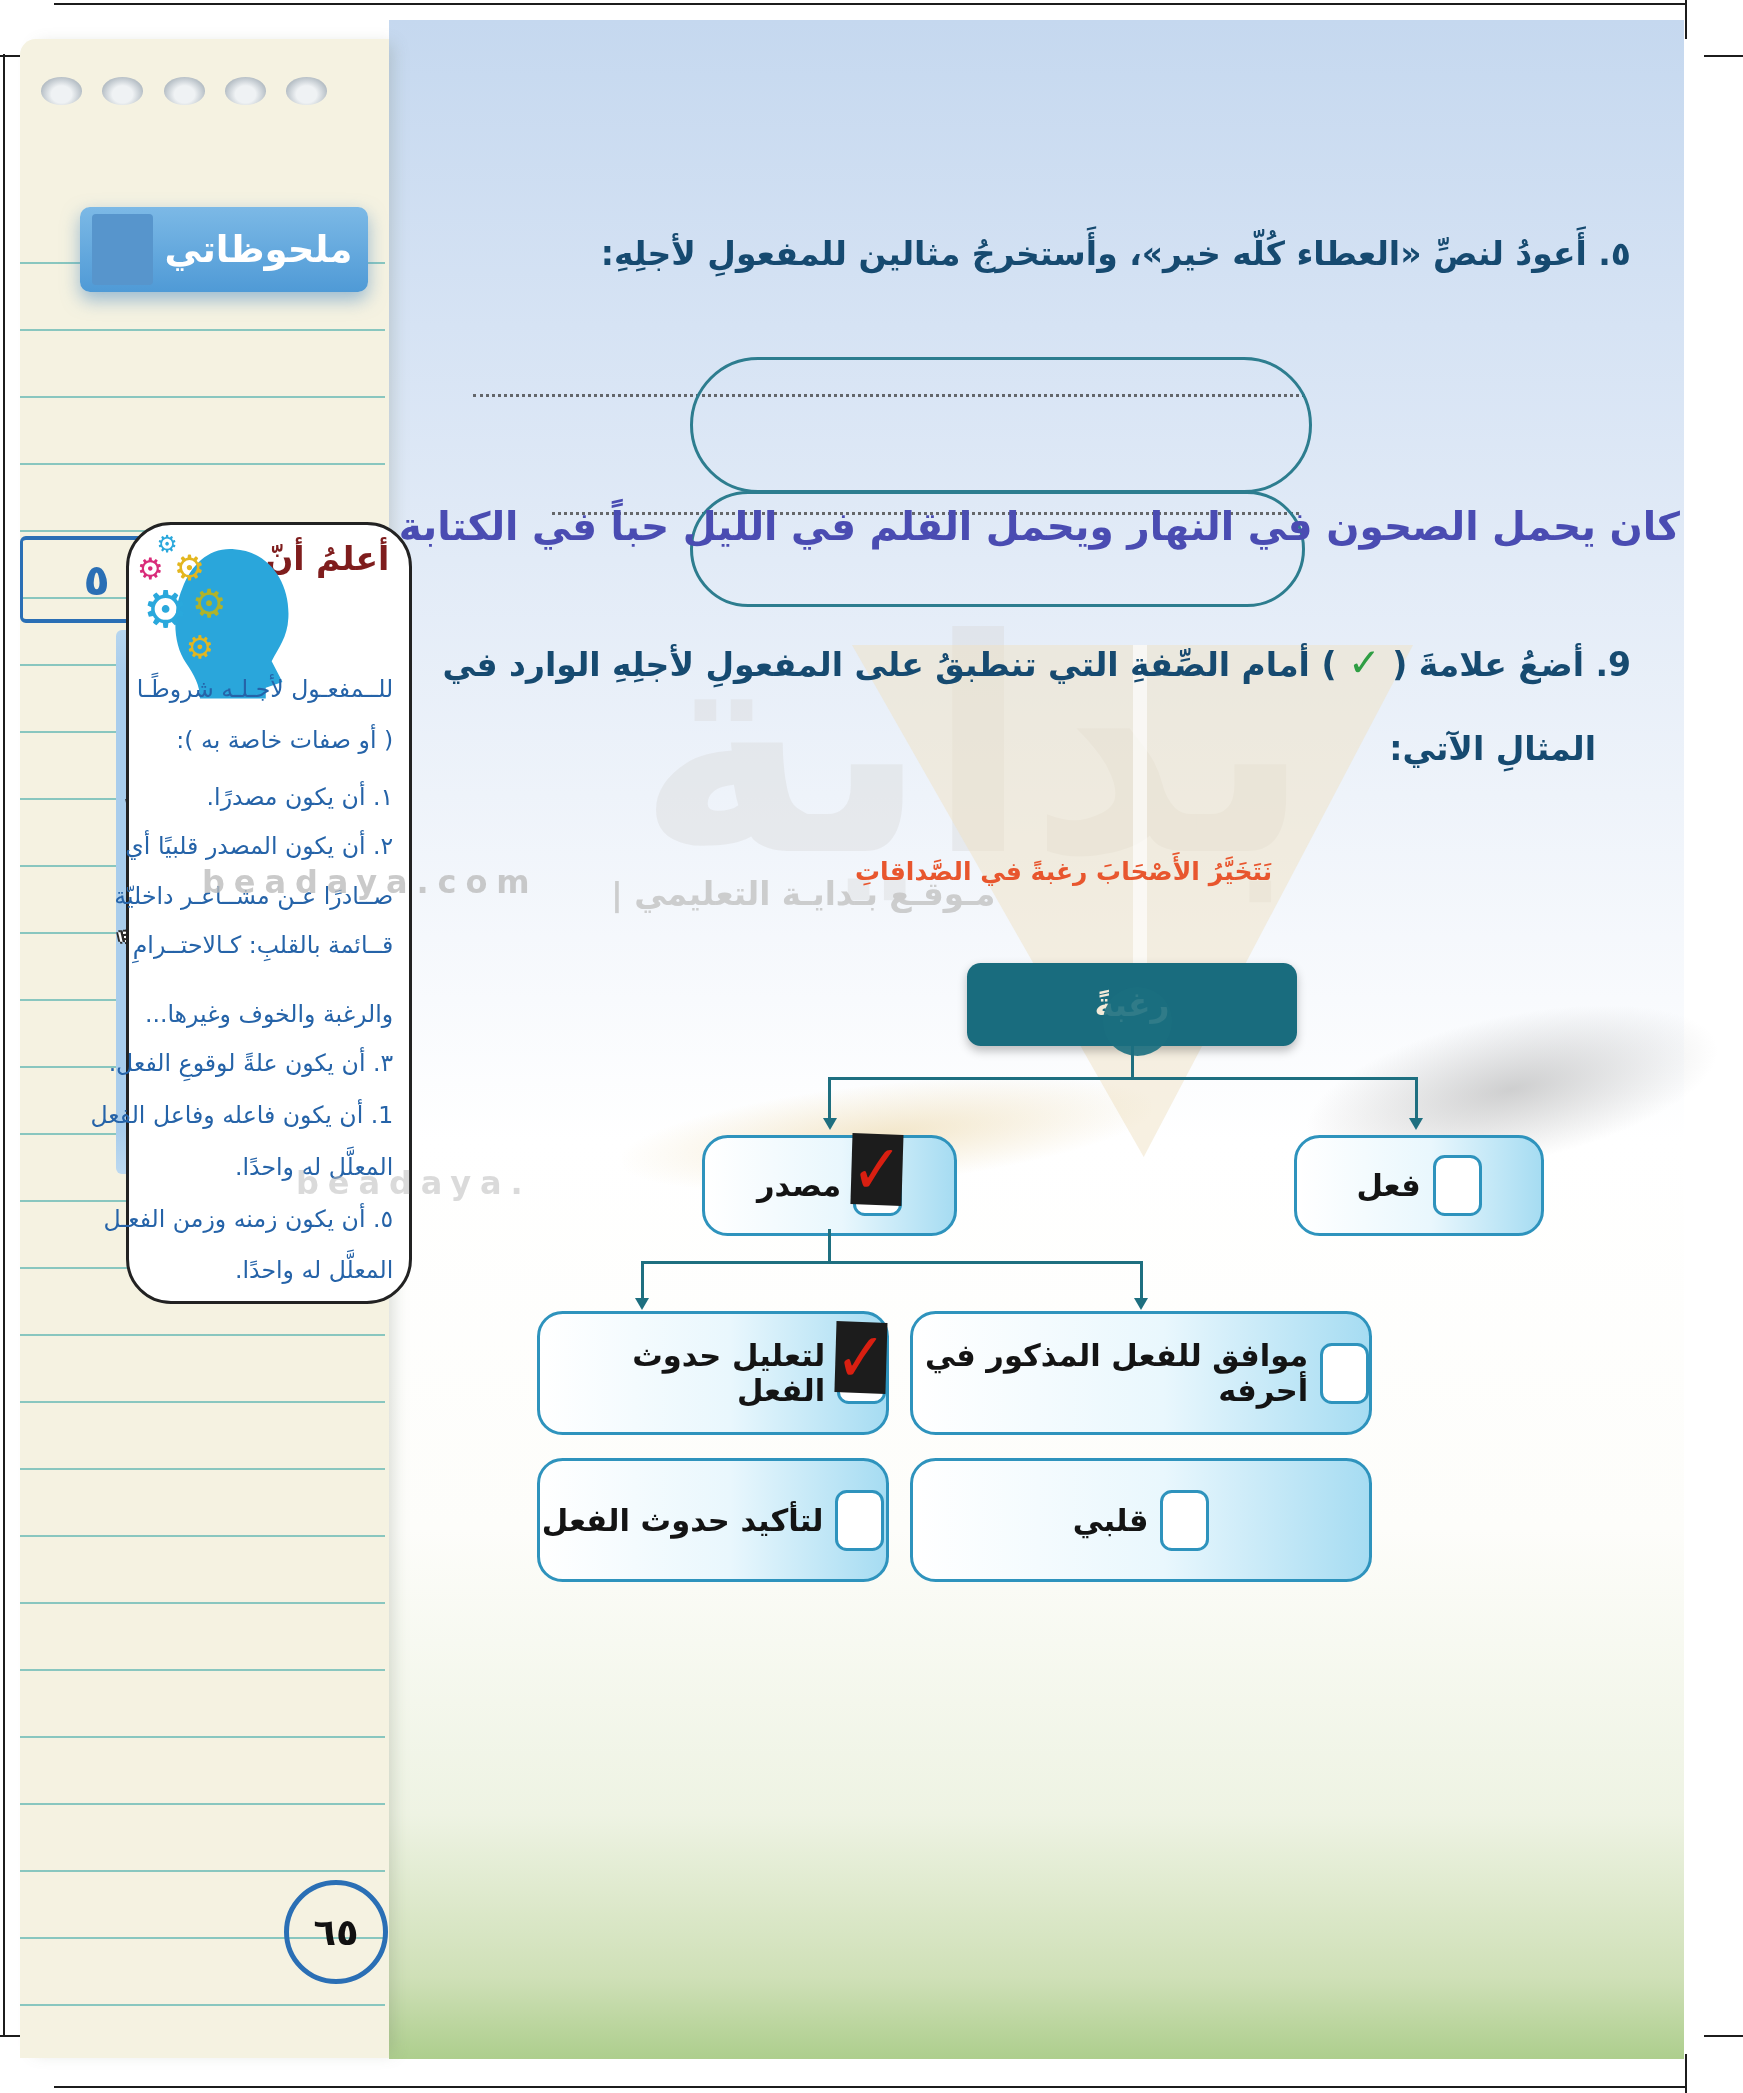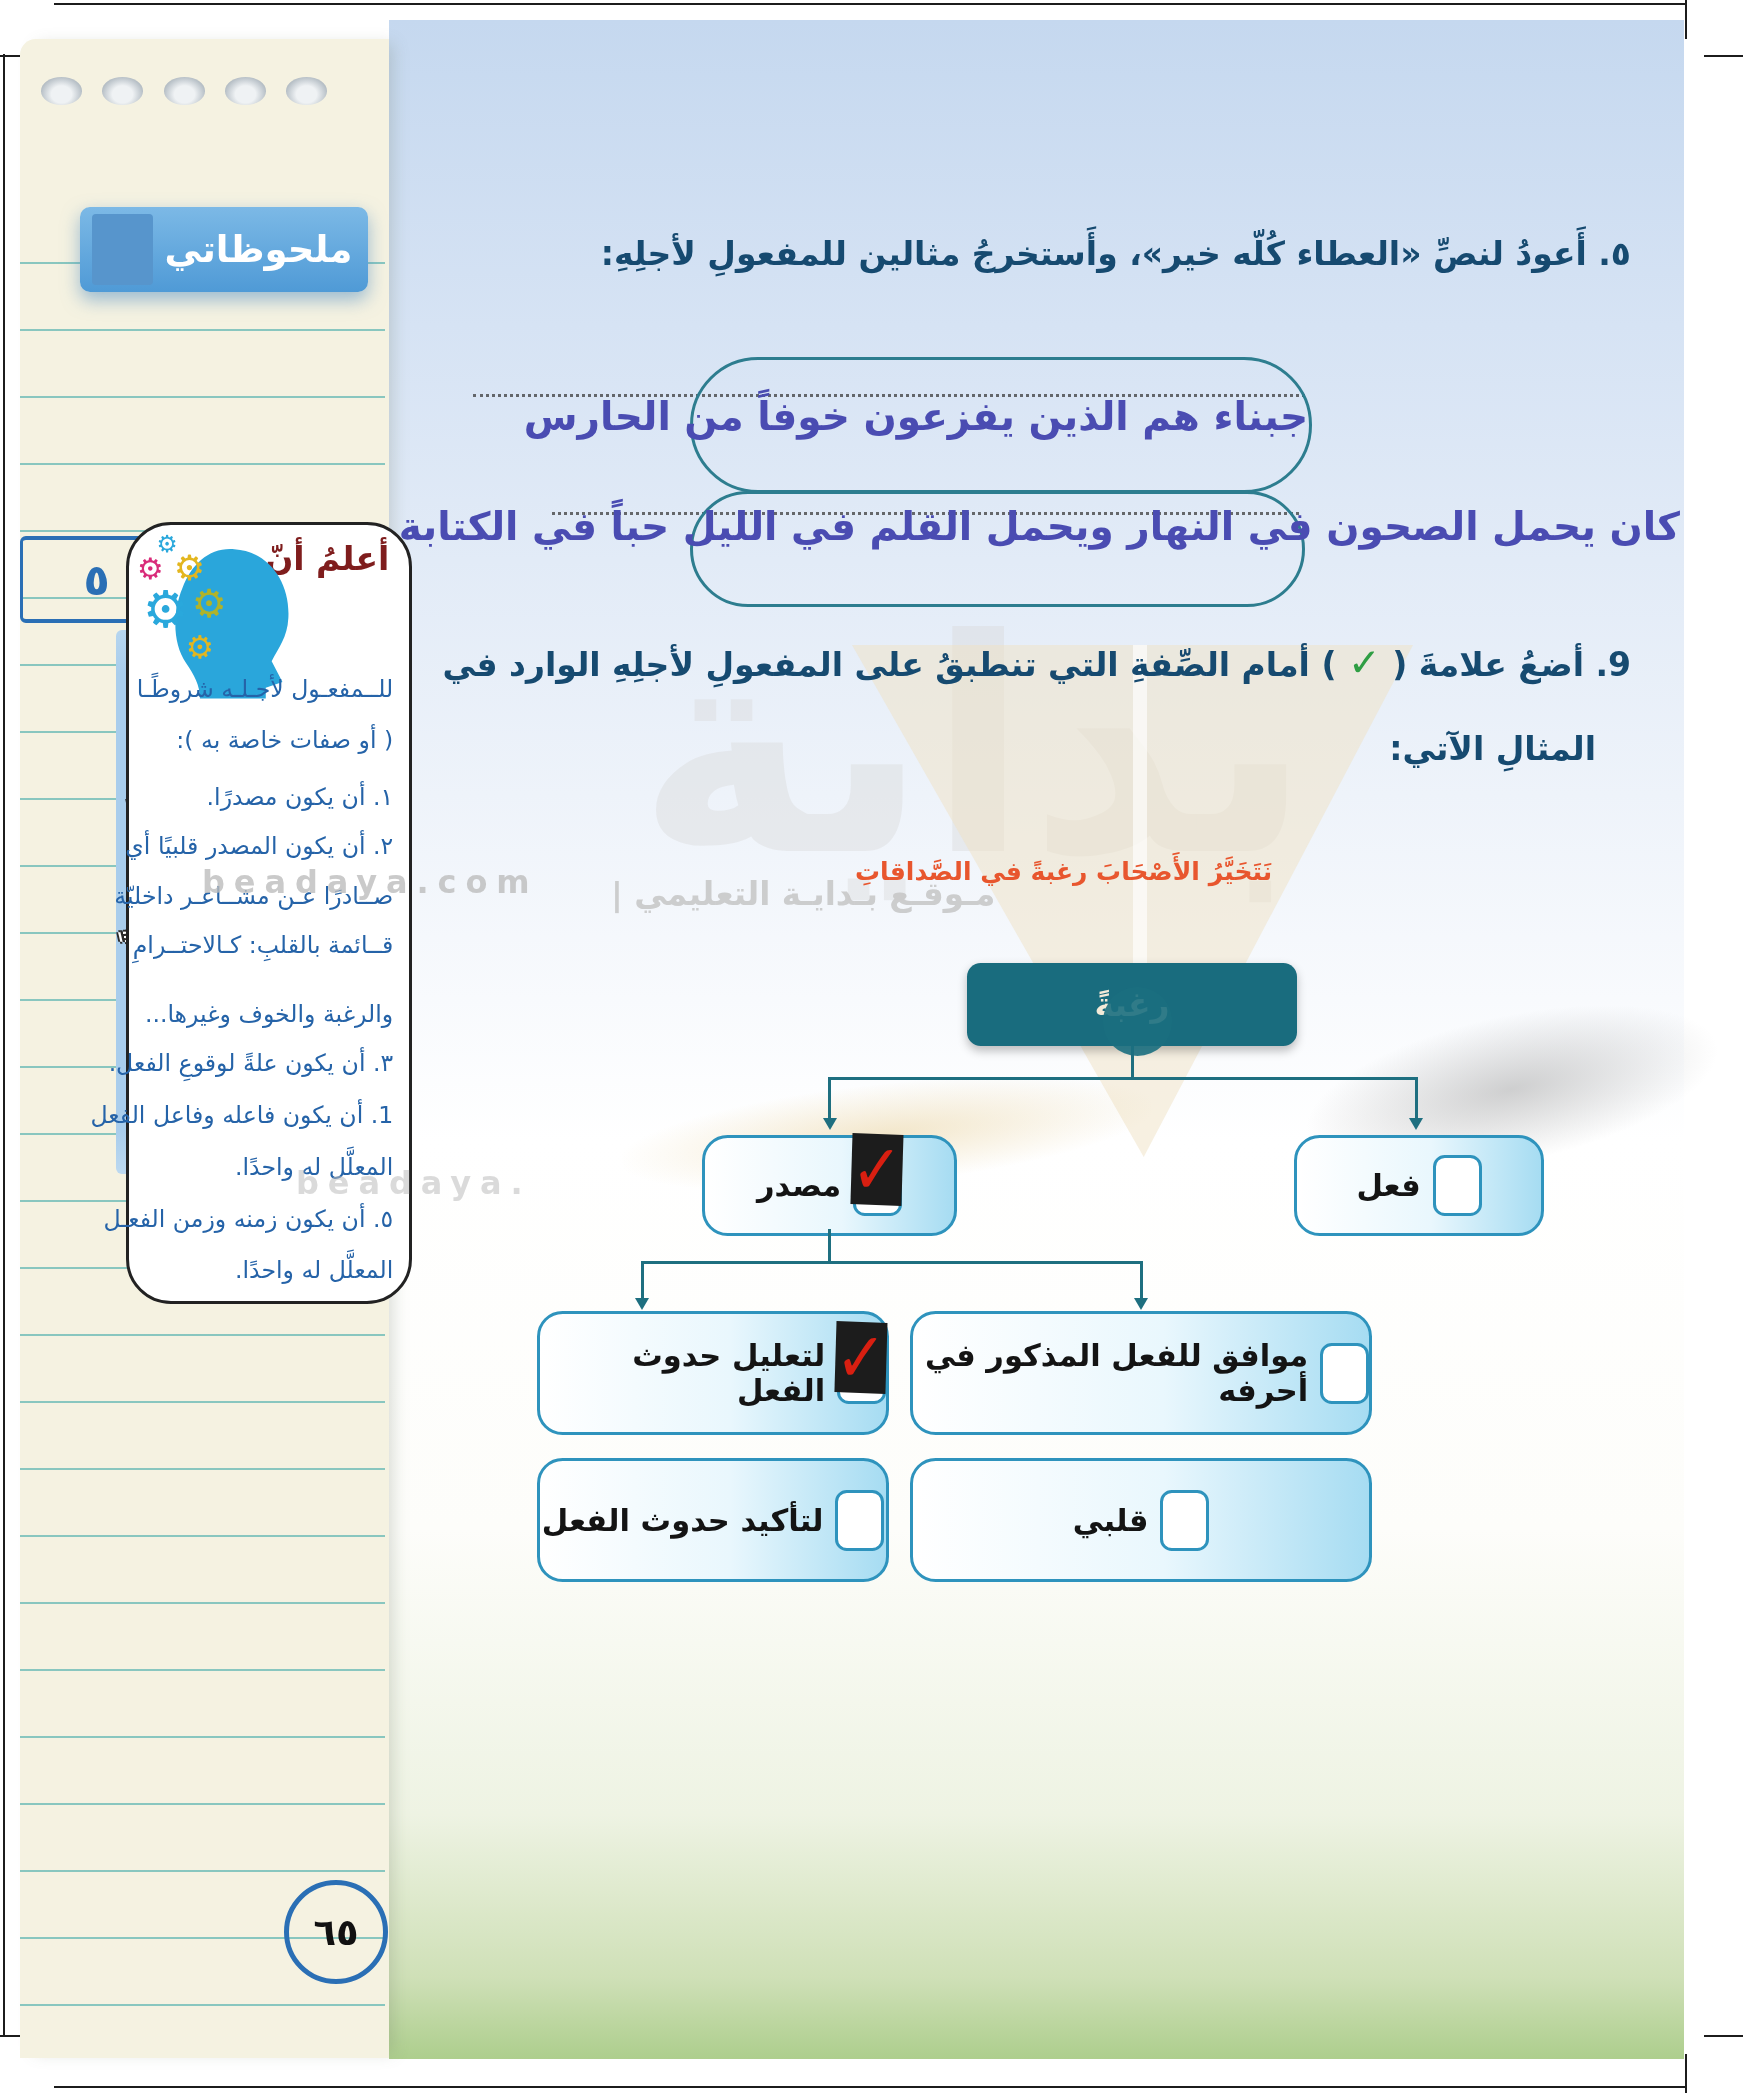--- a/index.html
+++ b/index.html
@@ -171,21 +171,20 @@
     <div class="know-line" style="top:576px;">1. أن يكون فاعله وفاعل الفعل</div>
     <div class="know-line" style="top:628px;">المعلَّل له واحدًا.</div>
     <div class="know-line" style="top:680px;">٥. أن يكون زمنه وزمن الفعـل</div>
     <div class="know-line" style="top:731px;">المعلَّل له واحدًا.</div>
   </div>
 
   <div class="q-text" style="right:113px;top:234px;">٥. أَعودُ لنصِّ «العطاء كُلّه خير»، وأَستخرجُ مثالين للمفعولِ لأجلِهِ:</div>
 
   <div class="dotline" style="left:473px;top:394px;width:832px;"></div>
   <div class="oval" style="left:690px;top:357px;width:616px;height:130px;"></div>
-  <div class="hand abs" style="left:658px;top:394px;width:650px;text-align:center;">جبناء هم الذين يفزعون خوفاً من الحارس</div>
 
   <div class="dotline" style="left:552px;top:512px;width:747px;"></div>
   <div class="oval" style="left:690px;top:491px;width:609px;height:110px;"></div>
   <div class="hand abs" style="right:64px;top:504px;">كان يحمل الصحون في النهار ويحمل القلم في الليل حباً في الكتابة</div>
 
   <div class="q-text" style="right:113px;top:640px;">
     <span>9. أضعُ علامةَ (</span>
     <span class="check-green">✓</span>
     <span>) أمام الصِّفةِ التي تنطبقُ على المفعولِ لأجلِهِ الوارد في</span>
   </div>

